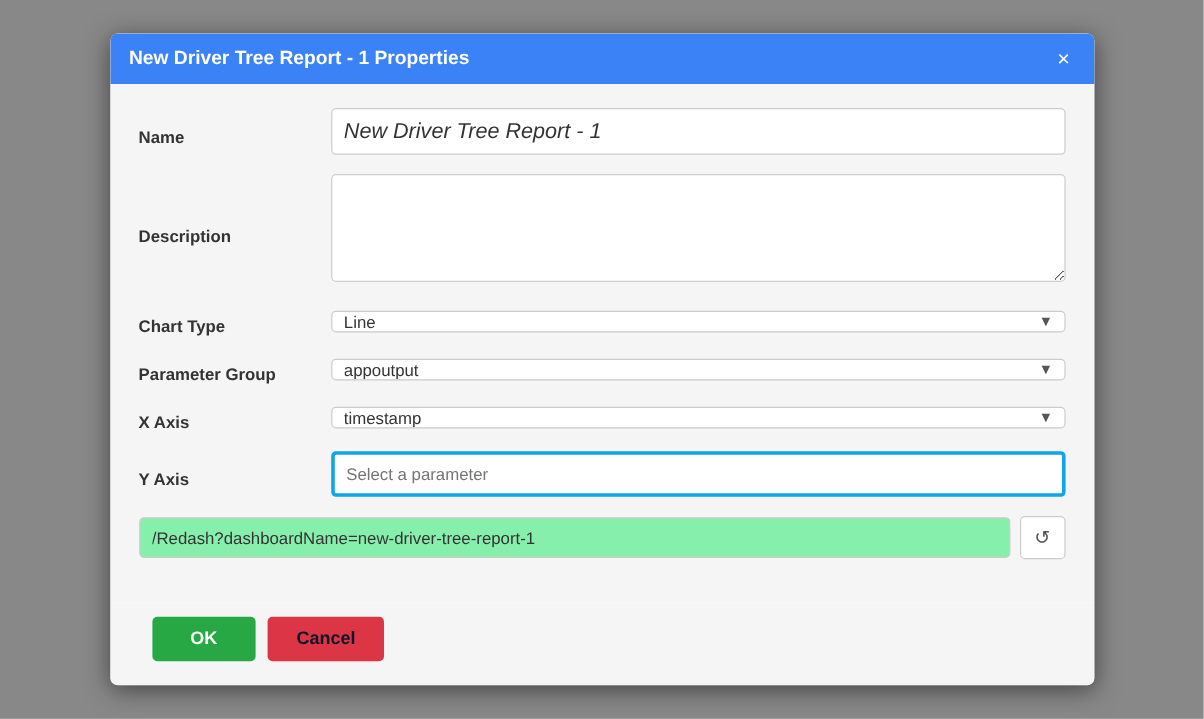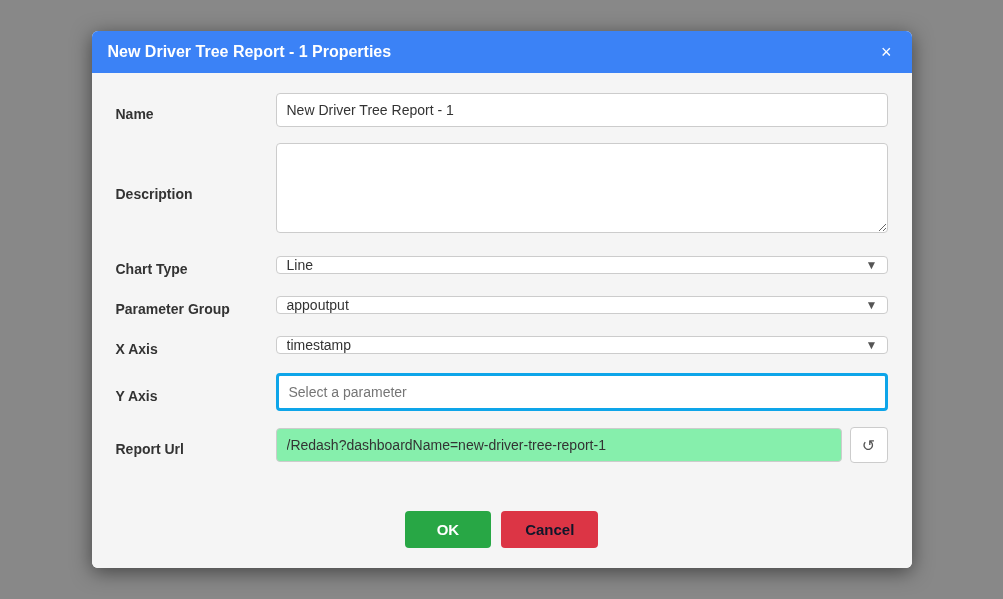--- a/index.html
+++ b/index.html
@@ -73,23 +73,24 @@
 
     .form-control-wrap {
       flex: 1;
     }
 
     .form-input {
       width: 100%;
       padding: 8px 10px;
       border: 1px solid #ccc;
       border-radius: 4px;
-      font-size: 14px;
-      background: #fff;
-      color: #333;
+      font-size: 18px;
+      background: #fff;
+      color: #333;
+      font-style: italic;
     }
 
     .form-textarea {
       width: 100%;
       padding: 8px 10px;
       border: 1px solid #ccc;
       border-radius: 4px;
       font-size: 14px;
       background: #fff;
       color: #333;
@@ -164,21 +165,21 @@
       display: flex;
       align-items: center;
       justify-content: center;
       min-width: 38px;
       height: 36px;
     }
 
     .dialog-footer {
       padding: 12px 35px 20px;
       display: flex;
-      justify-content: center;
+      justify-content: flex-start;
       gap: 10px;
       background: #f5f5f5;
     }
 
     .btn-ok {
       background: #28a745;
       color: #fff;
       border: none;
       padding: 10px 32px;
       border-radius: 4px;
@@ -259,21 +260,20 @@
     </div>
 
     <div class="form-row">
       <div class="form-label">Y Axis</div>
       <div class="form-control-wrap">
         <input type="text" class="placeholder-input" placeholder="Select a parameter" style="">
       </div>
     </div>
 
     <div class="form-row">
-      <div class="form-label">Report Url</div>
       <div class="form-control-wrap">
         <div class="report-url-wrap">
           <input type="text" class="report-url-input" value="/Redash?dashboardName=new-driver-tree-report-1" style="">
           <button class="refresh-btn">
             <span>↺</span>
           </button>
         </div>
       </div>
     </div>
 

